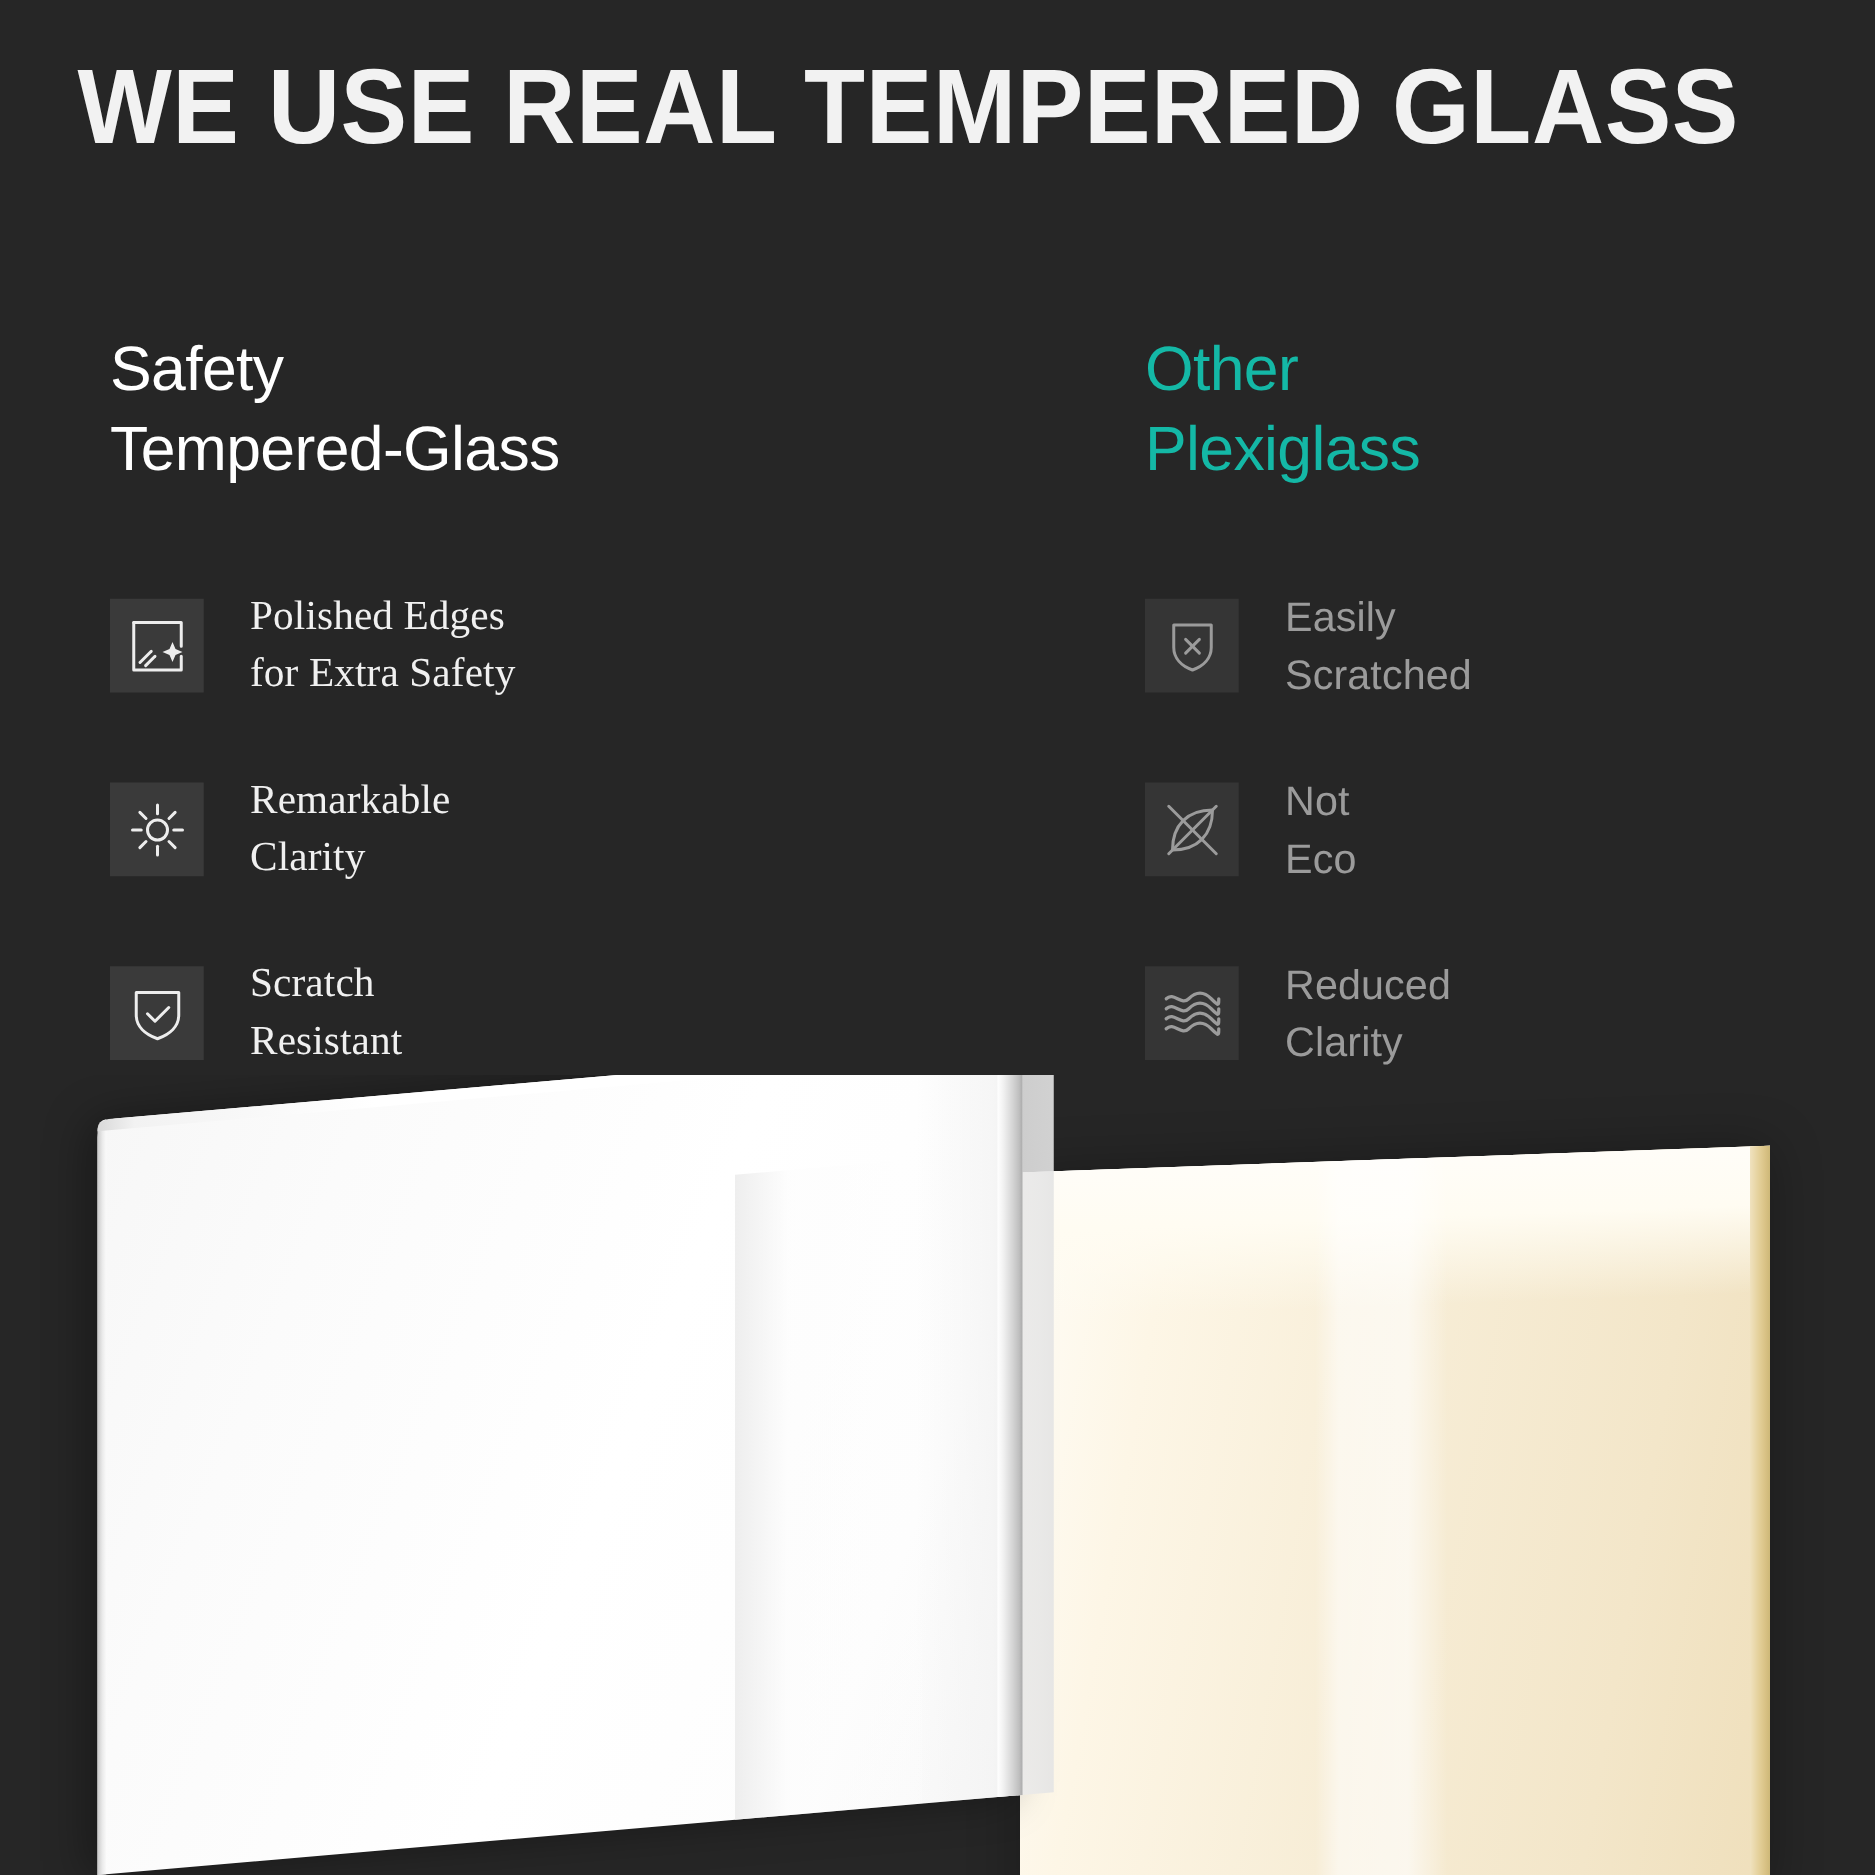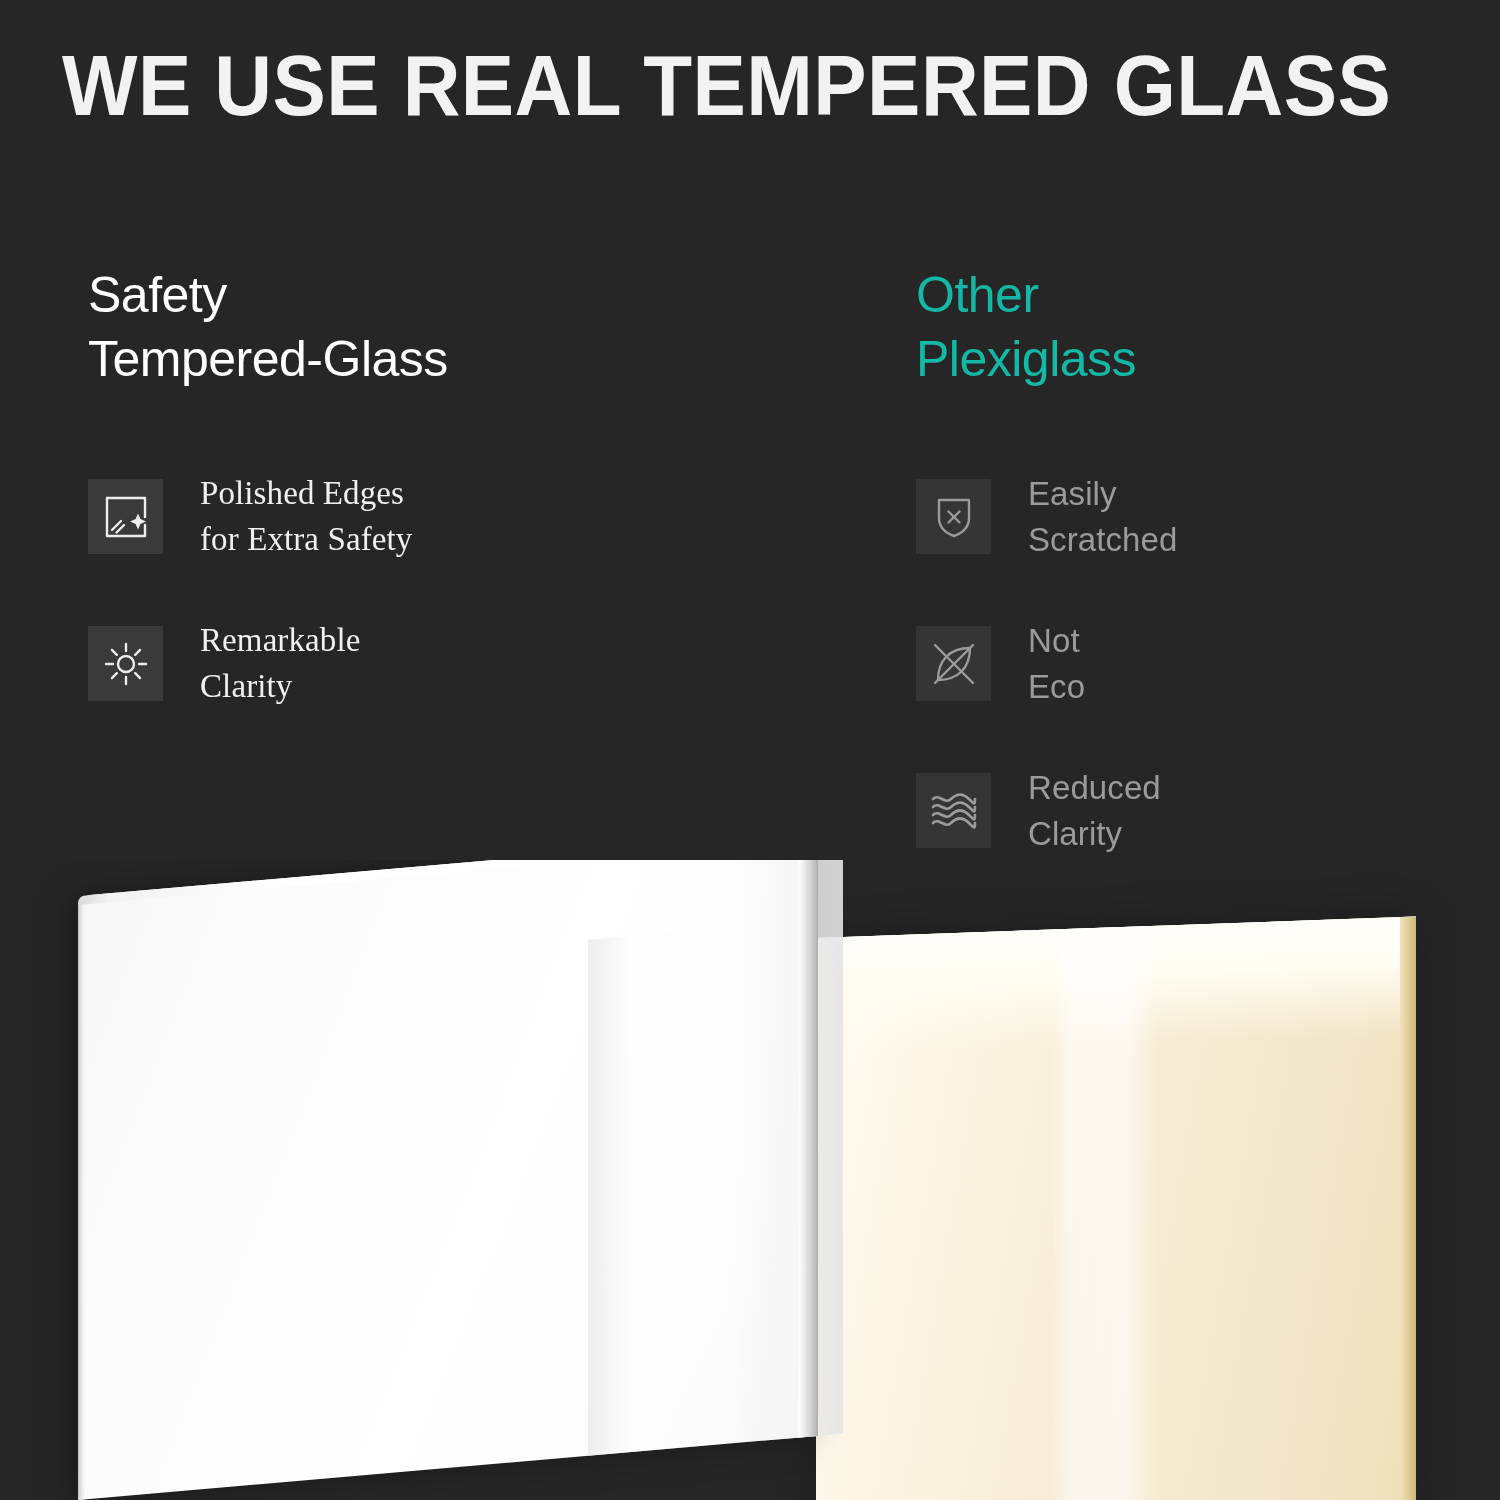--- a/index.html
+++ b/index.html
@@ -191,20 +191,30 @@
             <path d="M8.9 8.9 L13.8 13.8"></path>
               <path d="M32.2 32.2 L37.1 37.1"></path>
             <path d="M37.1 8.9 L32.2 13.8"></path>
               <path d="M13.8 32.2 L8.9 37.1"></path>
           </svg>
         </span>
         <span class="feature-label">Remarkable
 Clarity</span>
       </li>
 
+      <li class="feature">
+        <span class="icon-tile">
+          <svg width="46" height="46" viewBox="0 0 46 46" fill="none" stroke="#ededed" stroke-width="2.4" stroke-linecap="round" stroke-linejoin="round">
+            <path d="M6 6 H40 V24 C40 33 33 39.5 23 43 C13 39.5 6 33 6 24 Z"></path>
+            <path d="M15 23 L21 29 L32 18"></path>
+          </svg>
+        </span>
+        <span class="feature-label">Scratch
+Resistant</span>
+      </li>
 
     </ul>
   </div>
 
   <div class="col col-right">
     <div class="col-heading">Other
 Plexiglass</div>
 
     <ul class="feature-list">
 

